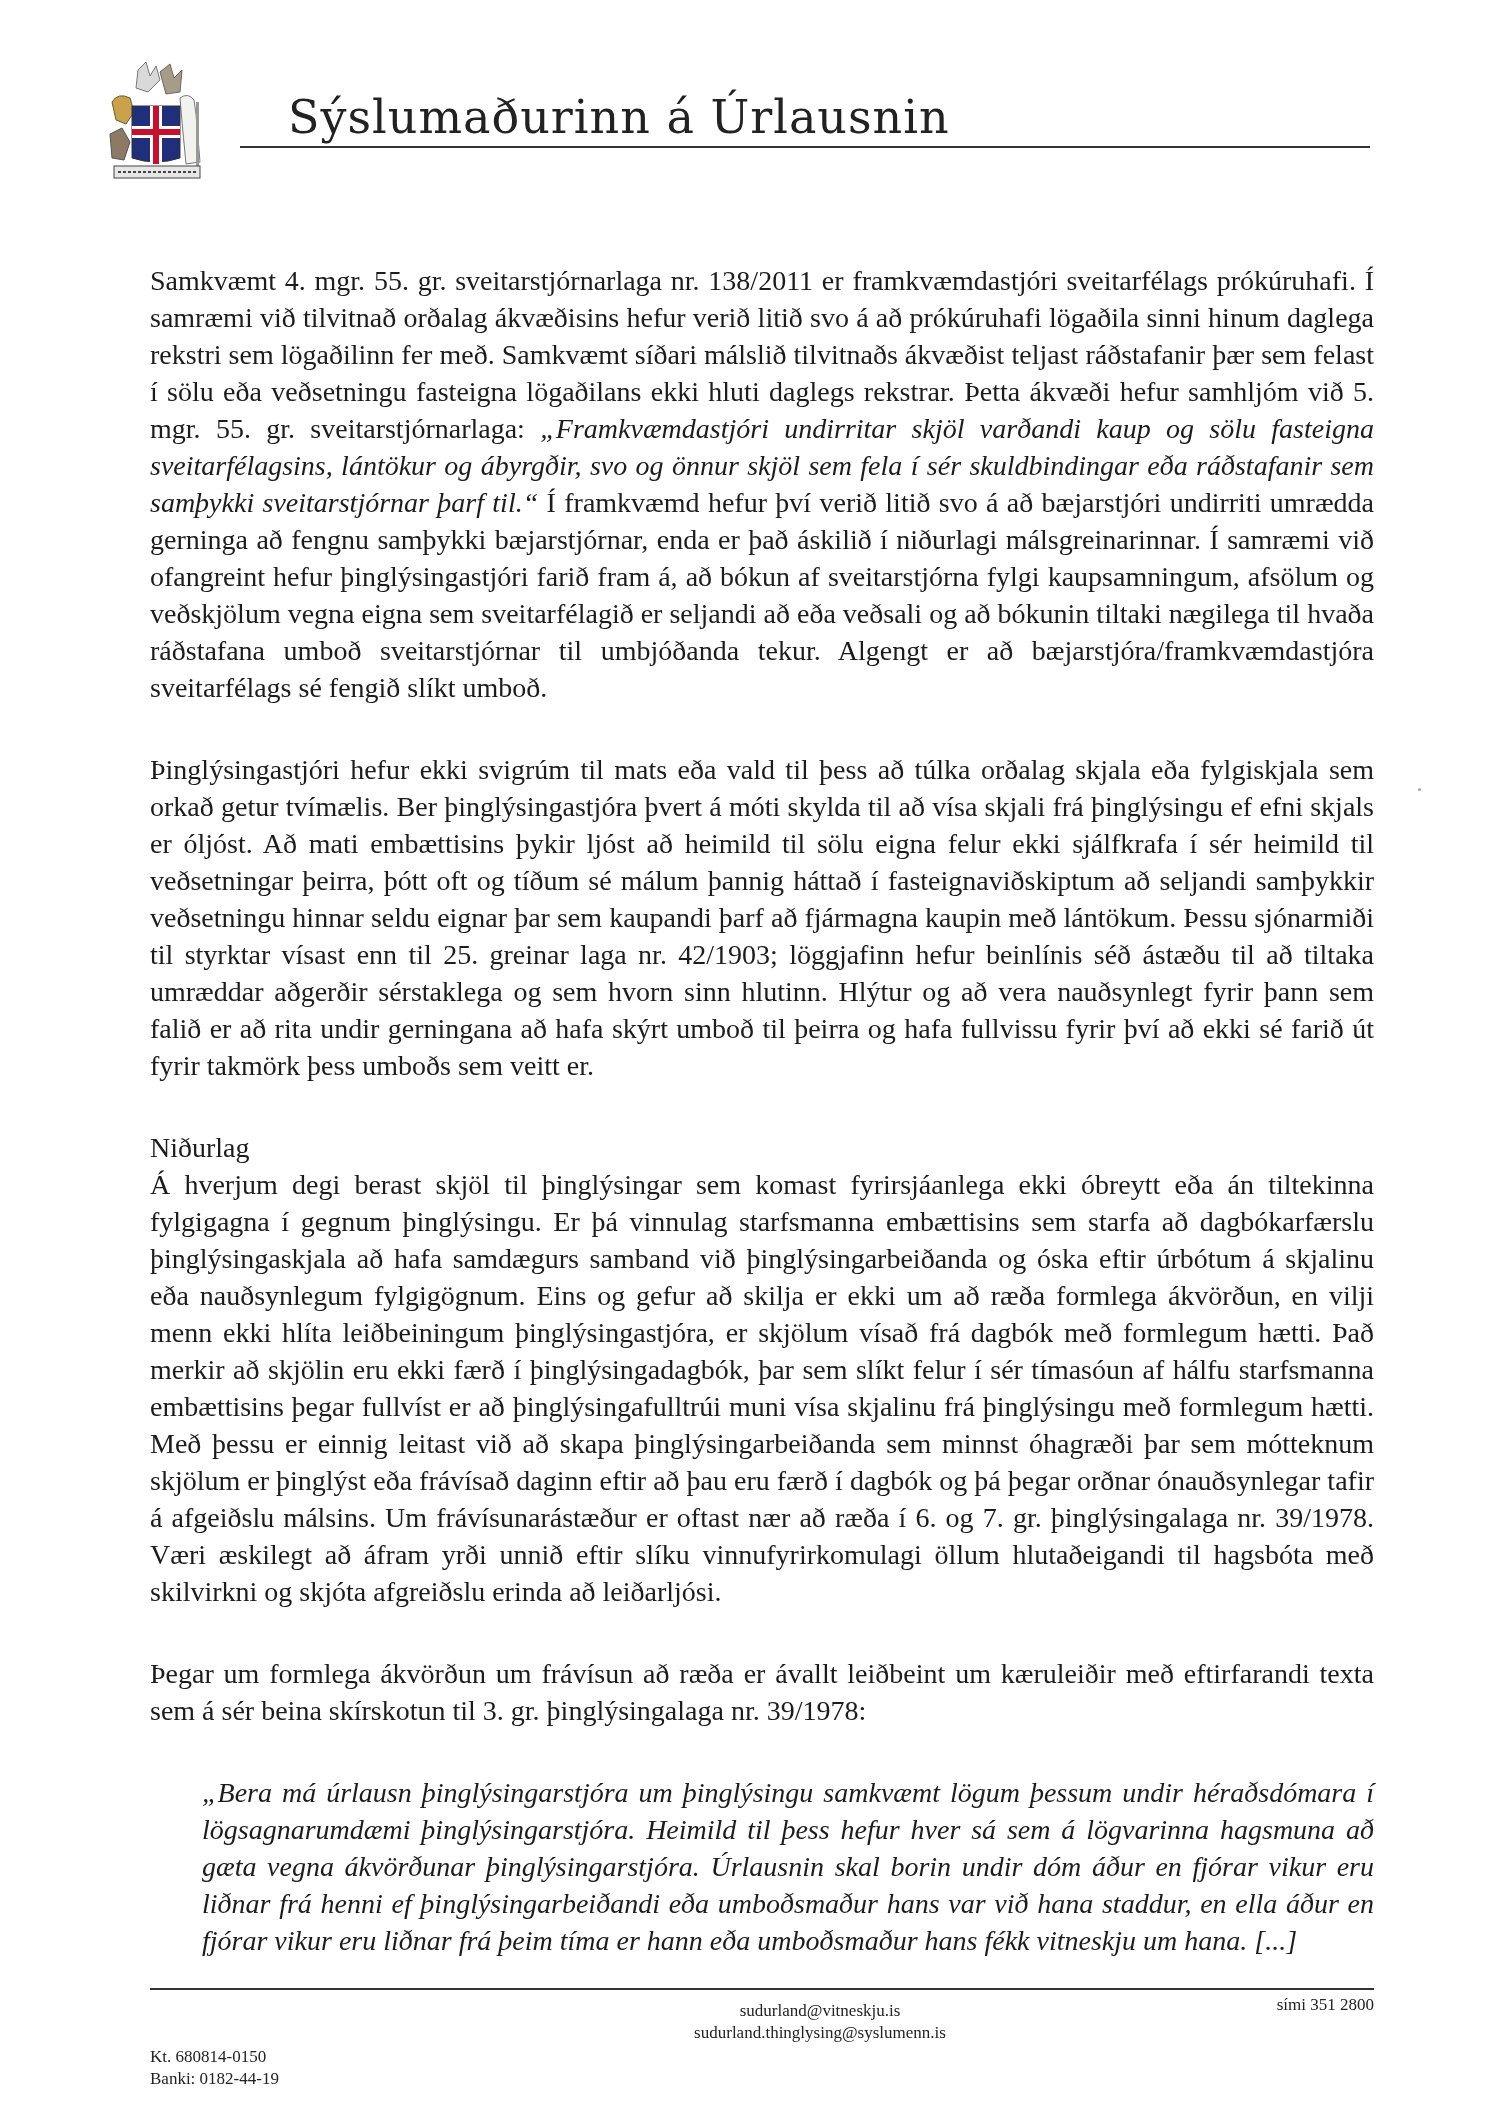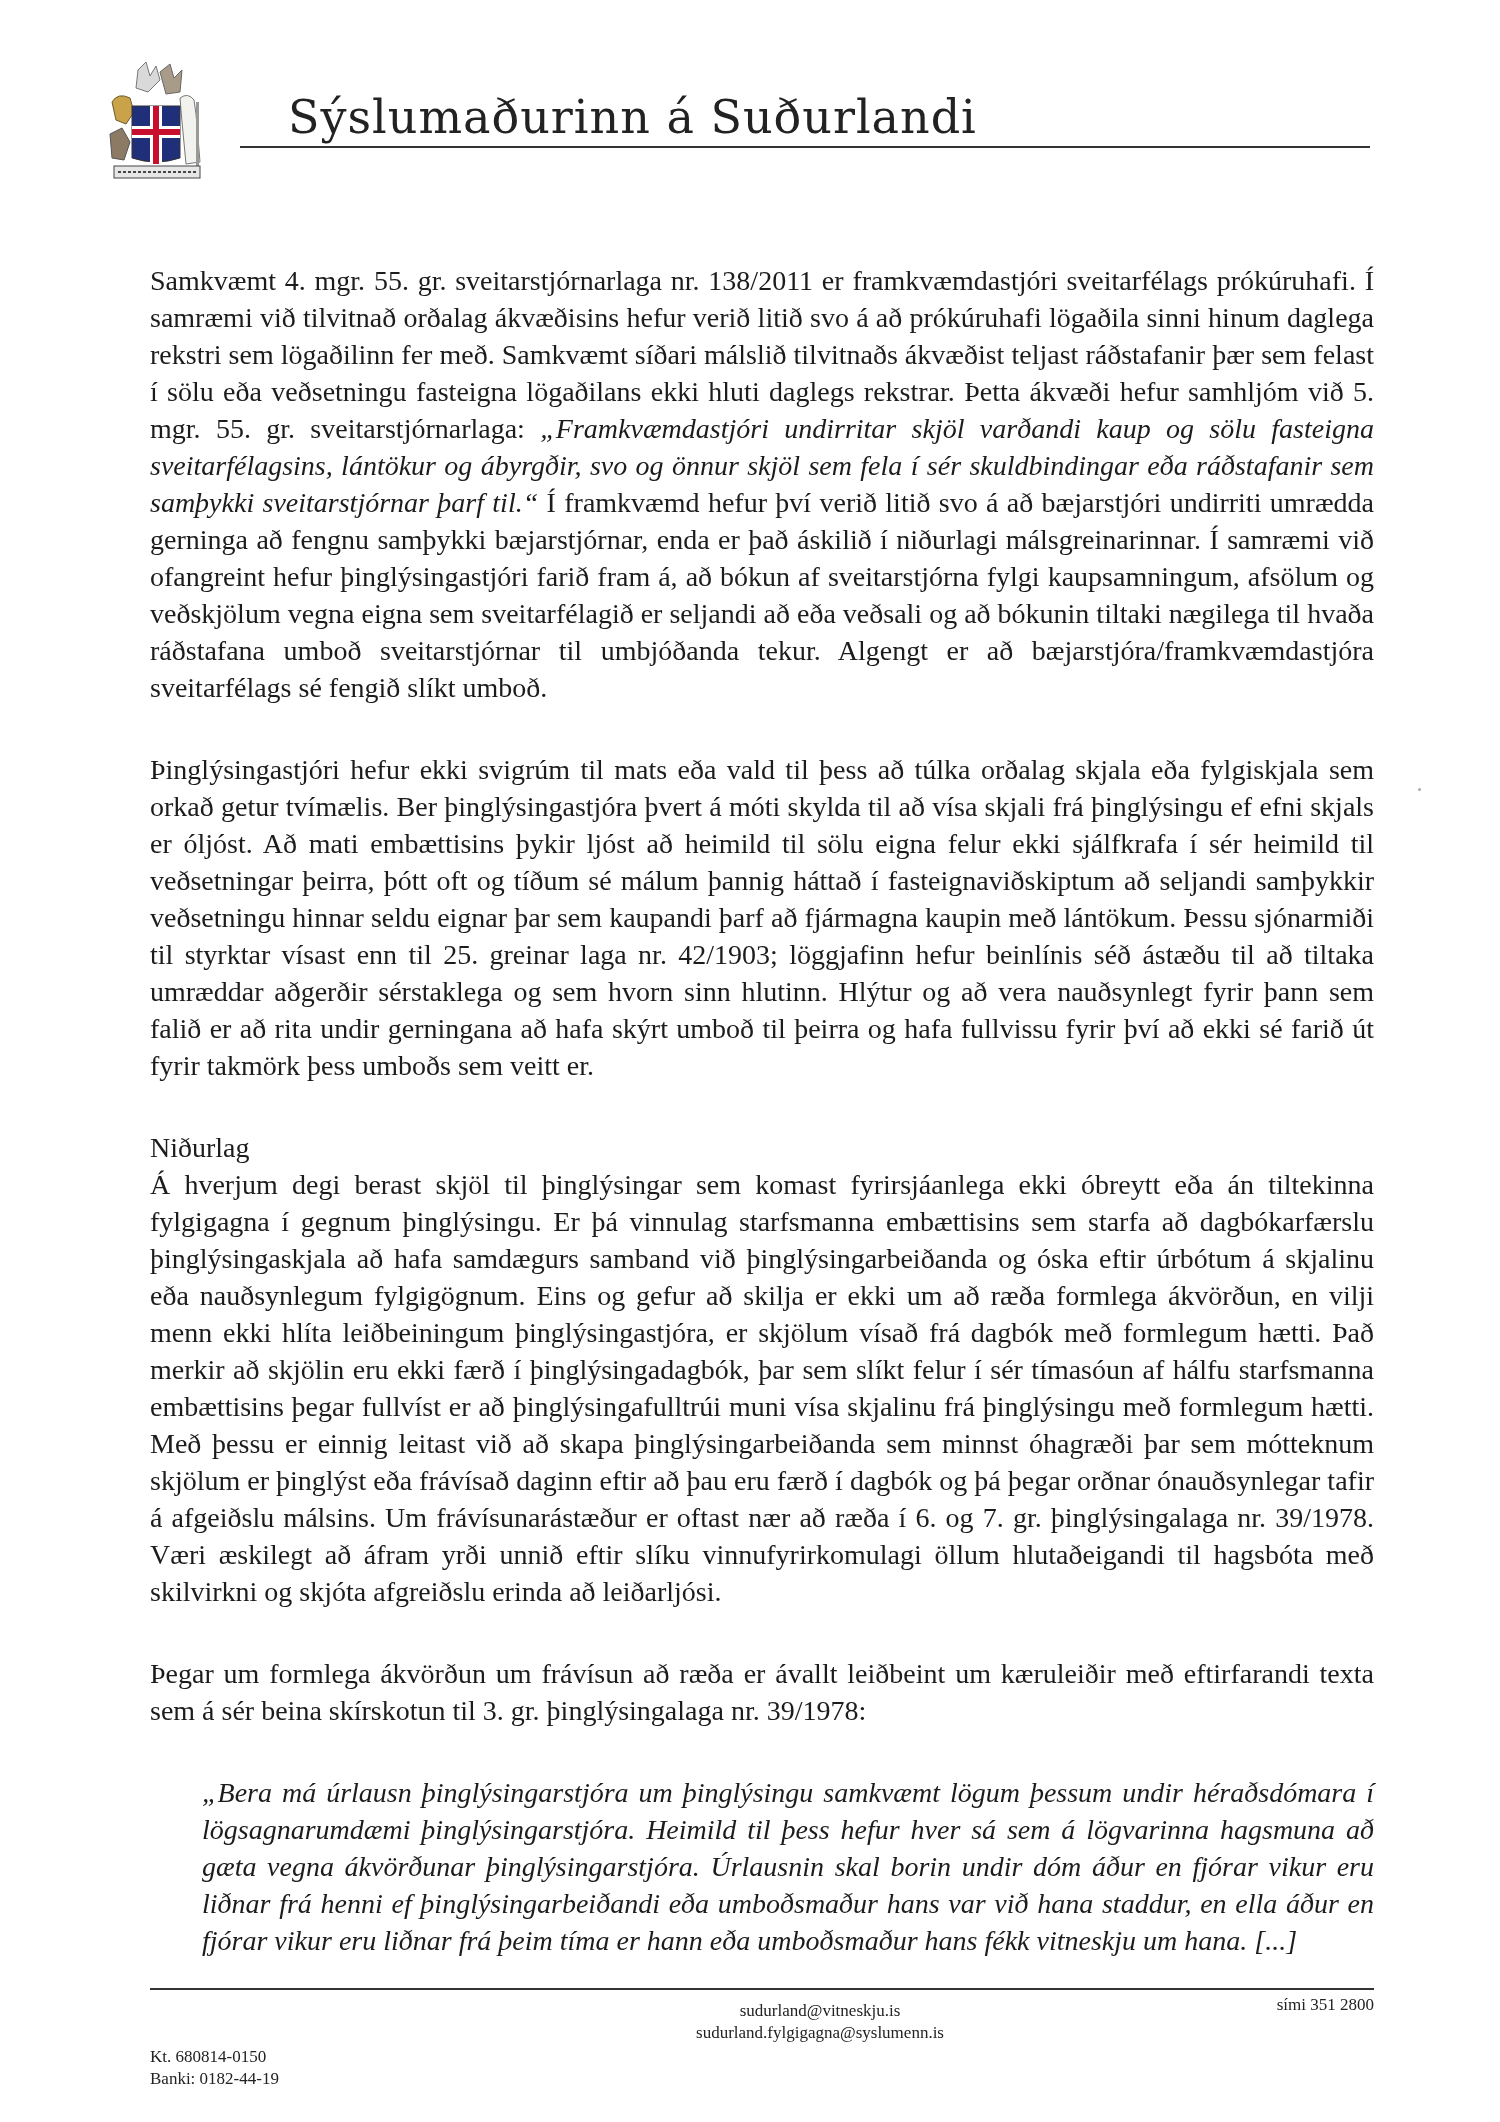--- a/index.html
+++ b/index.html
@@ -40,21 +40,21 @@
       <rect x="42" y="44" width="12" height="58" fill="#ffffff"></rect>
       <rect x="24" y="64" width="48" height="12" fill="#ffffff"></rect>
       <rect x="45" y="44" width="6" height="58" fill="#c8102e"></rect>
       <rect x="24" y="67" width="48" height="6" fill="#c8102e"></rect>
 
       <rect x="6" y="104" width="86" height="12" fill="#e6e6e6" stroke="#444" stroke-width="1"></rect>
       <path d="M10 110 h78" stroke="#444" stroke-width="2" stroke-dasharray="3 2"></path>
     </svg>
   </div>
 
-  <div class="header-title">Sýslumaðurinn á Suðurlandi</div>
+  <div class="header-title">Sýslumaðurinn á Úrlausnin</div>
   <div class="header-rule"></div>
 
   <div class="body">
     <p>
       <span>Samkvæmt 4. mgr. 55. gr. sveitarstjórnarlaga nr. 138/2011 er framkvæmdastjóri sveitarfélags prókúruhafi. Í samræmi við tilvitnað orðalag ákvæðisins hefur verið litið svo á að prókúruhafi lögaðila sinni hinum daglega rekstri sem lögaðilinn fer með. Samkvæmt síðari málslið tilvitnaðs ákvæðist teljast ráðstafanir þær sem felast í sölu eða veðsetningu fasteigna lögaðilans ekki hluti daglegs rekstrar. Þetta ákvæði hefur samhljóm við 5. mgr. 55. gr. sveitarstjórnarlaga: </span><span class="italic">„Framkvæmdastjóri undirritar skjöl varðandi kaup og sölu fasteigna sveitarfélagsins, lántökur og ábyrgðir, svo og önnur skjöl sem fela í sér skuldbindingar eða ráðstafanir sem samþykki sveitarstjórnar þarf til.“</span><span> Í framkvæmd hefur því verið litið svo á að bæjarstjóri undirriti umrædda gerninga að fengnu samþykki bæjarstjórnar, enda er það áskilið í niðurlagi málsgreinarinnar. Í samræmi við ofangreint hefur þinglýsingastjóri farið fram á, að bókun af sveitarstjórna fylgi kaupsamningum, afsölum og veðskjölum vegna eigna sem sveitarfélagið er seljandi að eða veðsali og að bókunin tiltaki nægilega til hvaða ráðstafana umboð sveitarstjórnar til umbjóðanda tekur. Algengt er að bæjarstjóra/framkvæmdastjóra sveitarfélags sé fengið slíkt umboð.</span>
     </p>
     <div class="gap-lg"></div>
     <p>Þinglýsingastjóri hefur ekki svigrúm til mats eða vald til þess að túlka orðalag skjala eða fylgiskjala sem orkað getur tvímælis. Ber þinglýsingastjóra þvert á móti skylda til að vísa skjali frá þinglýsingu ef efni skjals er óljóst. Að mati embættisins þykir ljóst að heimild til sölu eigna felur ekki sjálfkrafa í sér heimild til veðsetningar þeirra, þótt oft og tíðum sé málum þannig háttað í fasteignaviðskiptum að seljandi samþykkir veðsetningu hinnar seldu eignar þar sem kaupandi þarf að fjármagna kaupin með lántökum. Þessu sjónarmiði til styrktar vísast enn til 25. greinar laga nr. 42/1903; löggjafinn hefur beinlínis séð ástæðu til að tiltaka umræddar aðgerðir sérstaklega og sem hvorn sinn hlutinn. Hlýtur og að vera nauðsynlegt fyrir þann sem falið er að rita undir gerningana að hafa skýrt umboð til þeirra og hafa fullvissu fyrir því að ekki sé farið út fyrir takmörk þess umboðs sem veitt er.</p>
     <div class="gap-lg"></div>
     <p class="heading">Niðurlag</p>
@@ -68,17 +68,17 @@
   <div class="stray-mark"></div>
 
   <div class="footer-rule"></div>
 
   <div class="footer left">
     <div>Kt. 680814-0150</div>
     <div>Banki: 0182-44-19</div>
   </div>
   <div class="footer center">
     <div>sudurland@vitneskju.is</div>
-    <div>sudurland.fylgigagna@syslumenn.is</div>
+    <div>sudurland.thinglysing@syslumenn.is</div>
   </div>
   <div class="footer right">sími 351 2800</div>
 
 </div>
 
 </body></html>

